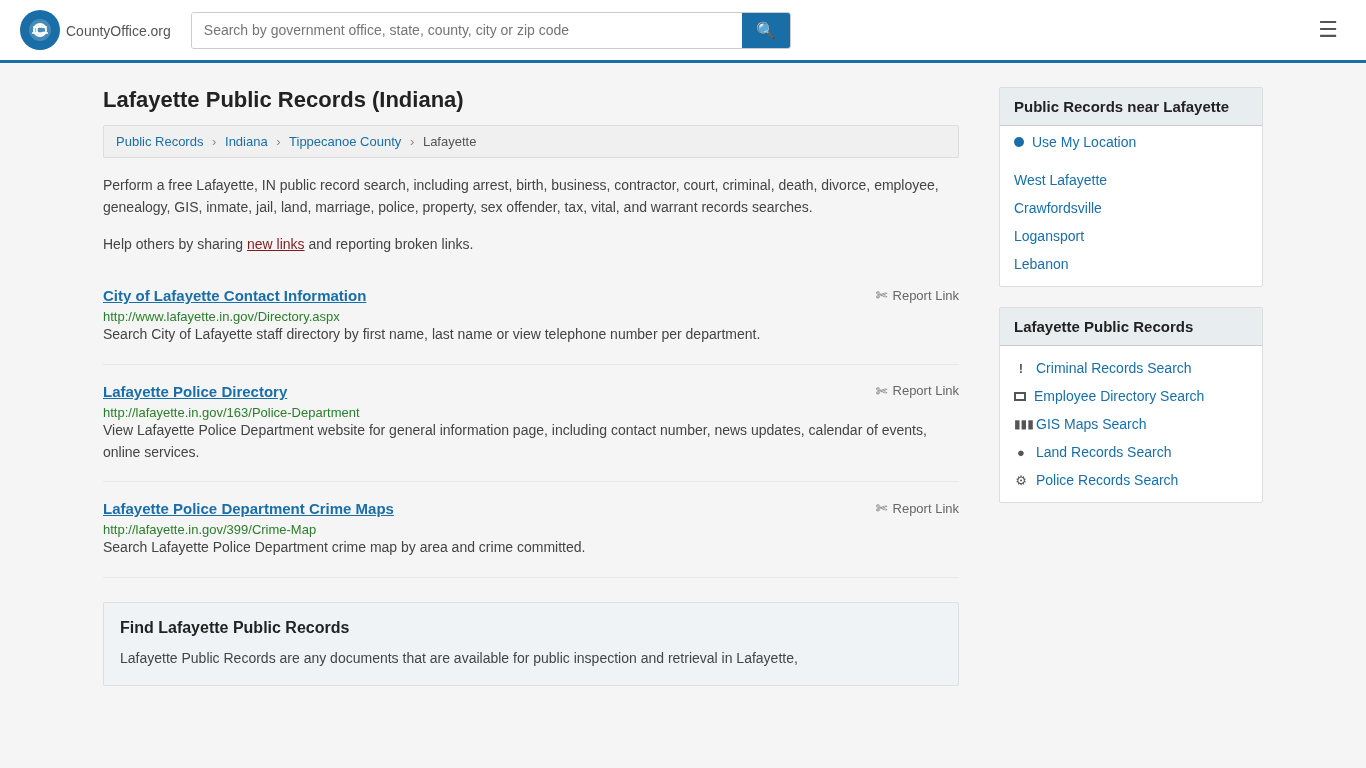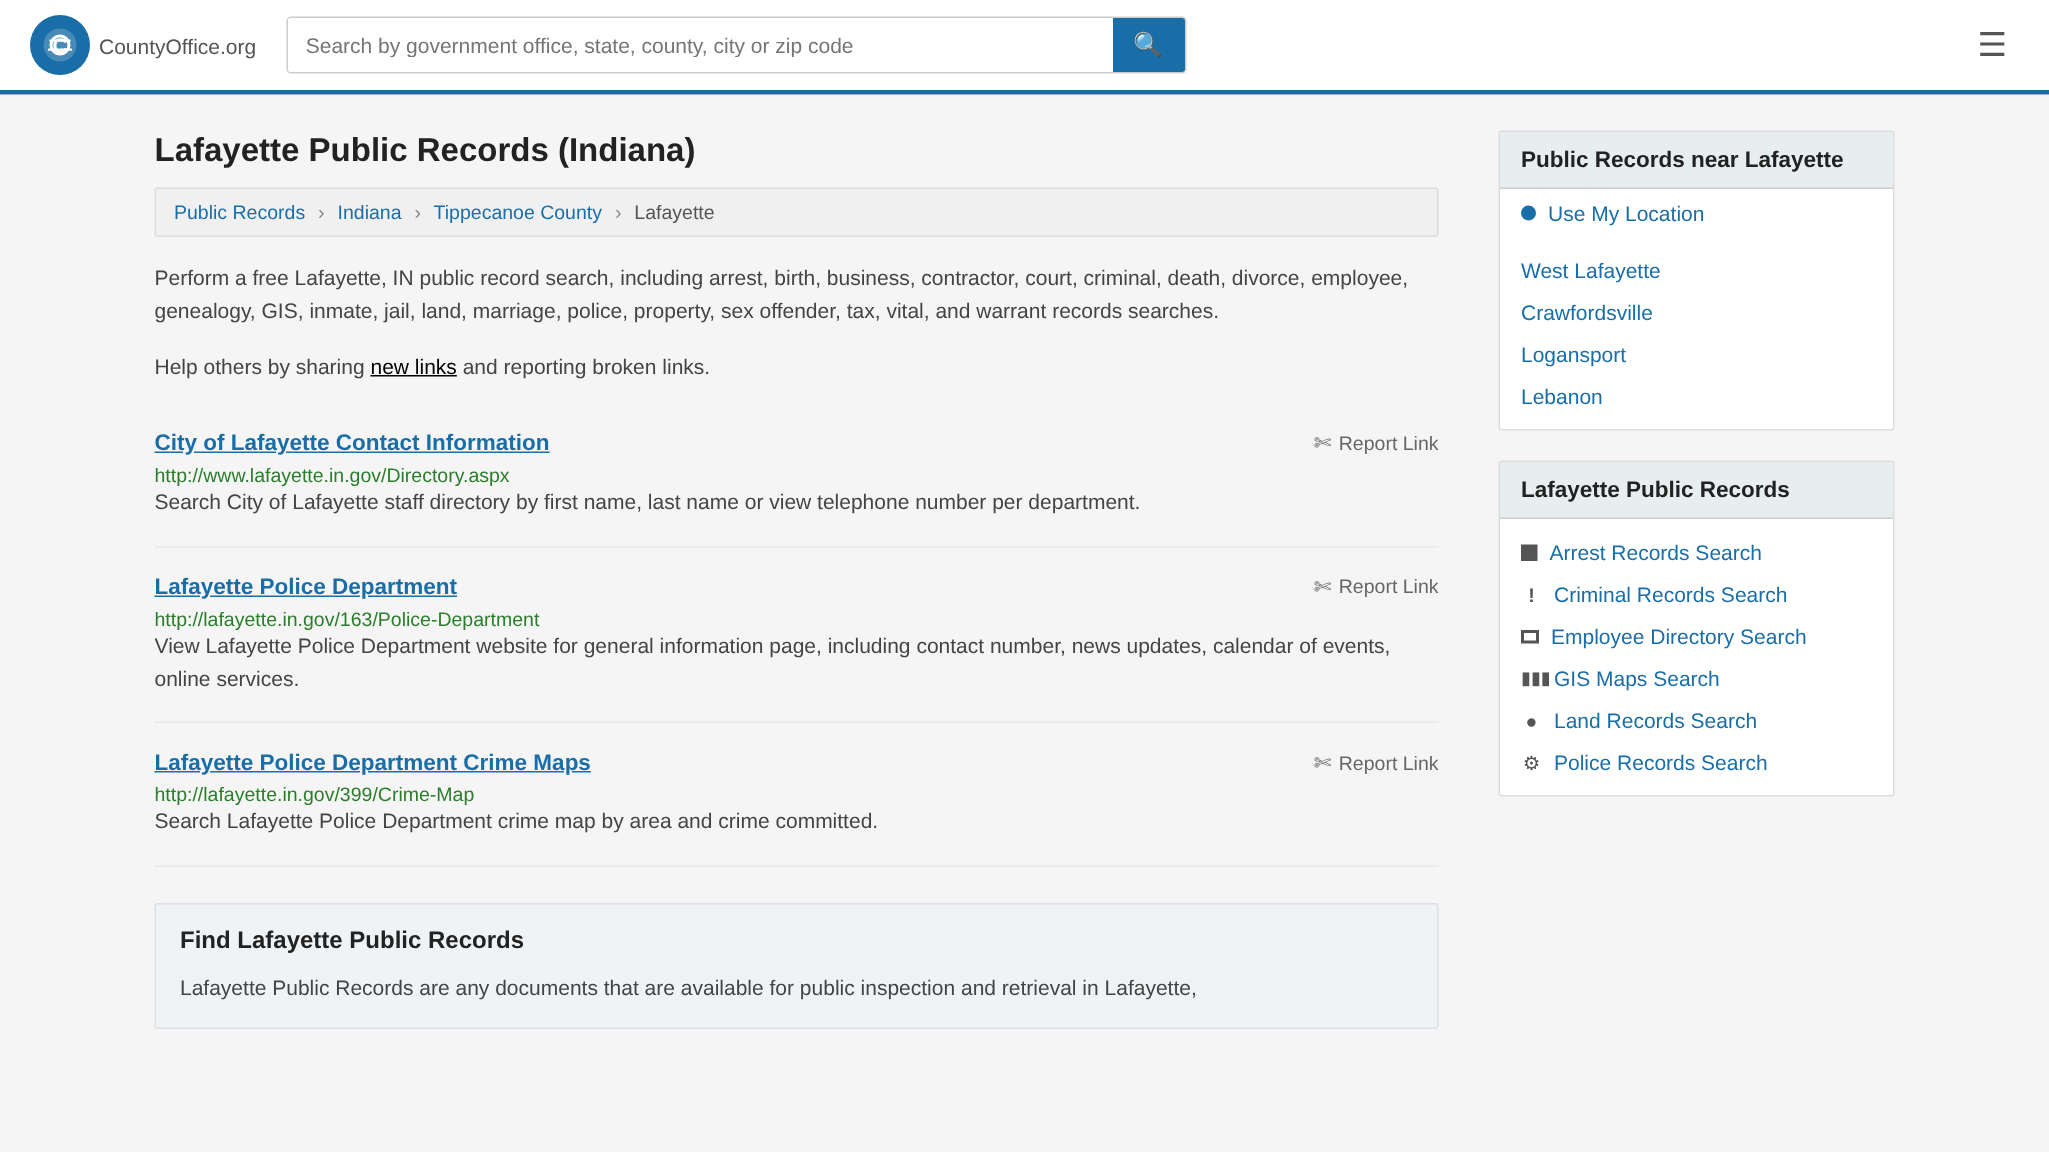--- a/index.html
+++ b/index.html
@@ -117,21 +117,21 @@
     .breadcrumb-sep { margin: 0 5px; color: #888; }
 
     
     .description {
       font-size: 14px;
       line-height: 1.6;
       color: #444;
       margin-bottom: 14px;
     }
     .description a {
-      color: #000000;
+      color: #7f1d1d;
       text-decoration: underline;
       text-align: right;
     }
 
     
     .record-entry {
       border-bottom: 1px solid #e8e8e8;
       padding: 18px 0;
     }
     .record-header {
@@ -302,21 +302,21 @@
           <span class="scissor-icon">✄</span>
           <span>Report Link</span>
         </span>
       </div>
       <a class="record-url" href="#">http://www.lafayette.in.gov/Directory.aspx</a>
       <p class="record-desc">Search City of Lafayette staff directory by first name, last name or view telephone number per department.</p>
     </div>
 
     <div class="record-entry">
       <div class="record-header">
-        <a class="record-title" href="#">Lafayette Police Department</a>
+        <a class="record-title" href="#">Lafayette Police Directory</a>
         <span class="report-link">
           <span class="scissor-icon">✄</span>
           <span>Report Link</span>
         </span>
       </div>
       <a class="record-url" href="#">http://lafayette.in.gov/163/Police-Department</a>
       <p class="record-desc">View Lafayette Police Department website for general information page, including contact number, news updates, calendar of events, online services.</p>
     </div>
 
     <div class="record-entry">
@@ -359,24 +359,20 @@
         <li>
           <a href="#">Lebanon</a>
         </li>
       </ul>
     </div>
 
     <div class="sidebar-box">
       <div class="sidebar-box-header">Lafayette Public Records</div>
       <ul class="sidebar-list">
         <li>
-          <span class="si-icon" style="display:inline-block;width:11px;height:11px;background:#555;"></span>
-          <a href="#">Arrest Records Search</a>
-        </li>
-        <li>
           <span class="si-icon icon-excl">!</span>
           <a href="#">Criminal Records Search</a>
         </li>
         <li>
           <span class="si-icon" style="display:inline-block;width:12px;height:9px;border:2px solid #555;"></span>
           <a href="#">Employee Directory Search</a>
         </li>
         <li>
           <span class="si-icon" style="font-size:12px;">▮▮▮</span>
           <a href="#">GIS Maps Search</a>

